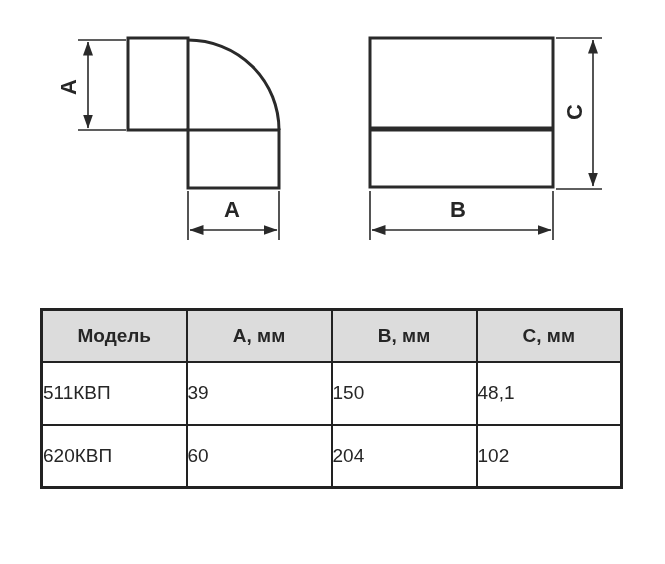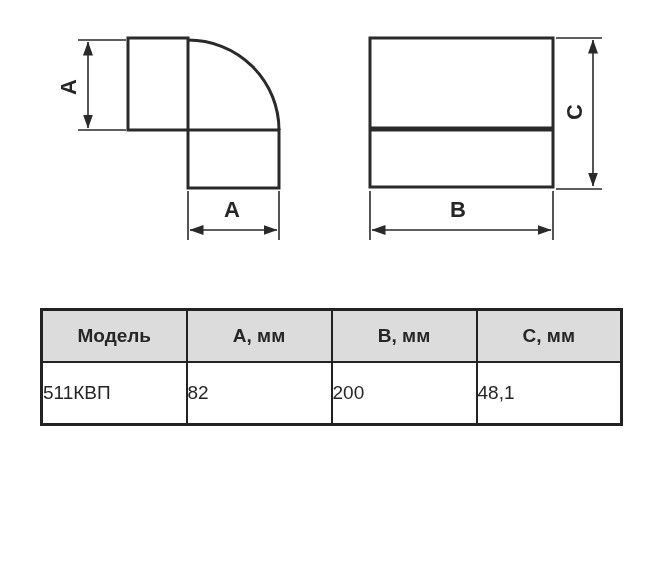--- a/index.html
+++ b/index.html
@@ -118,20 +118,26 @@
       <tr>
         <th>Модель</th>
         <th>А, мм</th>
         <th>В, мм</th>
         <th>С, мм</th>
       </tr>
     </thead>
     <tbody>
       <tr>
         <td>511КВП</td>
-        <td>82</td>
-        <td>200</td>
+        <td>39</td>
+        <td>150</td>
         <td>48,1</td>
+      </tr>
+      <tr>
+        <td>620КВП</td>
+        <td>60</td>
+        <td>204</td>
+        <td>102</td>
       </tr>
     </tbody>
   </table>
 
 </div>
 
 </body></html>

